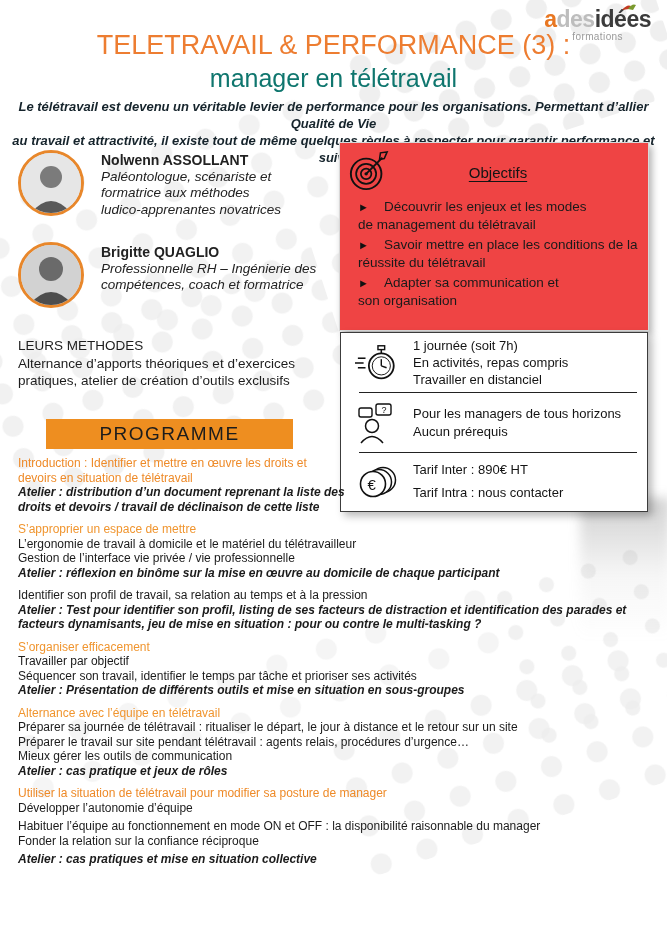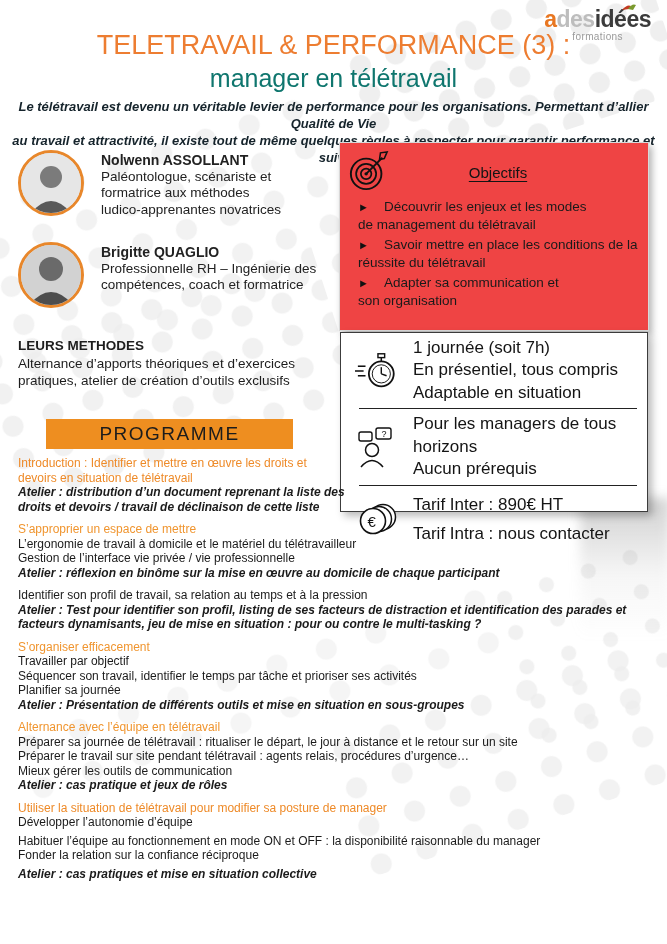--- a/index.html
+++ b/index.html
@@ -38,25 +38,25 @@
   .title2 { top:64px; left:0; width:667px; text-align:center; color:#0f766e; font-size:25px; font-weight:500; }
   .intro  { top:99px; left:4px; width:659px; text-align:center; color:#16242c;
             font-size:13px; font-style:italic; font-weight:700; line-height:1.3; }
 
   
   .presenter { left:18px; display:flex; align-items:flex-start; gap:17px; width:330px; }
   .p1 { top:150px; } .p2 { top:242px; }
   .avatar { width:66px; height:66px; border-radius:50%; border:3px solid #e8872b; overflow:hidden; flex:0 0 auto; background:#e4e4e4; }
   .avatar svg { display:block; }
   .pname { font-size:14px; font-weight:700; color:#222; margin-top:2px; }
-  .pbio  { font-size:13.5px; color:#222; line-height:1.22; margin-top:1px; }
+  .pbio  { font-size:13.5px; font-style:italic; color:#222; line-height:1.22; margin-top:1px; }
 
   
   .methodes { top:338px; left:18px; width:335px; color:#1d1d1d; }
-  .m-title { font-size:13.5px; font-weight:700; }
+  .m-title { font-size:13.5px; font-weight:400; }
   .m-text  { font-size:13.5px; line-height:1.28; margin-top:2px; }
 
   
   .prog-banner { top:419px; left:46px; width:247px; height:30px; background:#ee8e20;
                  color:#1c1c1c; font-size:19px; letter-spacing:1.5px; text-align:center; line-height:30px; }
 
   
   .obj-card { top:142px; left:339px; width:310px; height:189px; background:#ef4444;
               border:1px solid #d8d8d8; box-shadow:3px 4px 7px rgba(0,0,0,.30);padding-left:8px; }
   .target { position:absolute; top:7px; left:8px; }
@@ -64,21 +64,21 @@
   .obj-list { list-style:none; margin:17px 8px 0 10px; font-size:13.5px; color:#1a1a1a; line-height:1.3; }
   .obj-list li { margin-bottom:3px; }
   .obj-arrow { font-size:11px; margin-right:15px; color:#111; }
 
   
   .info-card { top:332px; left:340px; width:308px; height:180px; background:#fff;
                border:1px solid #3c3c3c; box-shadow:4px 4px 8px rgba(0,0,0,.28);
                display:flex; flex-direction:column; }
   .info-row { display:flex; align-items:center; gap:8px; padding:4px 6px 4px 8px; flex:1; }
   .info-ic { width:56px; flex:0 0 auto; display:flex; justify-content:center; }
-  .info-tx { font-size:17px; color:#141414; line-height:1.32; }
+  .info-tx { font-size:13px; color:#141414; line-height:1.32; }
   .info-tx.tarif { line-height:1.75; }
   .divider { border-top:1px solid #222; margin:0 10px 0 18px; }
 
   
   .programme { top:456px; left:18px; width:640px; font-size:12px; color:#1b1b1b; line-height:14.5px; }
   .sec { margin-bottom:8px; }
   .sec-h { color:#f0952f; font-weight:400; }
   .sec-h.deep { color:#ee8a28; }
   .sec-it { }
   .sec-at { font-weight:700; font-style:italic; }
@@ -180,22 +180,22 @@
           <rect x="24" y="2" width="7" height="4" fill="none" stroke="#111" stroke-width="1.5"></rect>
           <line x1="27.5" y1="6" x2="27.5" y2="10" stroke="#111" stroke-width="1.6"></line>
           <circle cx="27.5" cy="23" r="13" fill="#fff" stroke="#111" stroke-width="1.9"></circle>
           <circle cx="27.5" cy="23" r="9.5" fill="none" stroke="#111" stroke-width="1"></circle>
           <line x1="27.5" y1="23" x2="27.5" y2="16" stroke="#111" stroke-width="1.5"></line>
           <line x1="27.5" y1="23" x2="33" y2="25" stroke="#111" stroke-width="1.5"></line>
         </svg>
       </span>
       <div class="info-tx">
         <div>1 journée (soit 7h)</div>
-        <div>En présentiel, tous compris</div>
-        <div>Adaptable en situation</div>
+        <div>En activités, repas compris</div>
+        <div>Travailler en distanciel</div>
       </div>
     </div>
     <div class="divider"></div>
     <div class="info-row">
       <span class="info-ic">
         <svg width="40" height="42" viewBox="0 0 40 42">
           <rect x="2" y="6" width="13" height="9" rx="2" fill="none" stroke="#111" stroke-width="1.4"></rect>
           <rect x="19" y="2" width="15" height="11" rx="2" fill="none" stroke="#111" stroke-width="1.4"></rect>
           <text x="24.5" y="11" font-size="9" fill="#111" font-family="Liberation Sans, sans-serif">?</text>
           <circle cx="15" cy="24" r="6.5" fill="none" stroke="#111" stroke-width="1.5"></circle>
@@ -244,21 +244,20 @@
 
     <div class="sec">
       <div class="sec-it">Identifier son profil de travail, sa relation au temps et à la pression</div>
       <div class="sec-at">Atelier : Test pour identifier son profil, listing de ses facteurs de distraction et identification des parades et facteurs dynamisants, jeu de mise en situation : pour ou contre le multi-tasking ?</div>
     </div>
 
     <div class="sec">
       <div class="sec-h">S’organiser efficacement</div>
       <div class="sec-it">Travailler par objectif</div>
       <div class="sec-it">Séquencer son travail, identifier le temps par tâche et prioriser ses activités</div>
-      <div class="sec-it">Planifier sa journée</div>
       <div class="sec-at">Atelier : Présentation de différents outils et mise en situation en sous-groupes</div>
     </div>
 
     <div class="sec">
       <div class="sec-h">Alternance avec l’équipe en télétravail</div>
       <div class="sec-it">Préparer sa journée de télétravail : ritualiser le départ, le jour à distance et le retour sur un site</div>
       <div class="sec-it">Préparer le travail sur site pendant télétravail : agents relais, procédures d’urgence…</div>
       <div class="sec-it">Mieux gérer les outils de communication</div>
       <div class="sec-at">Atelier : cas pratique et jeux de rôles</div>
     </div>

